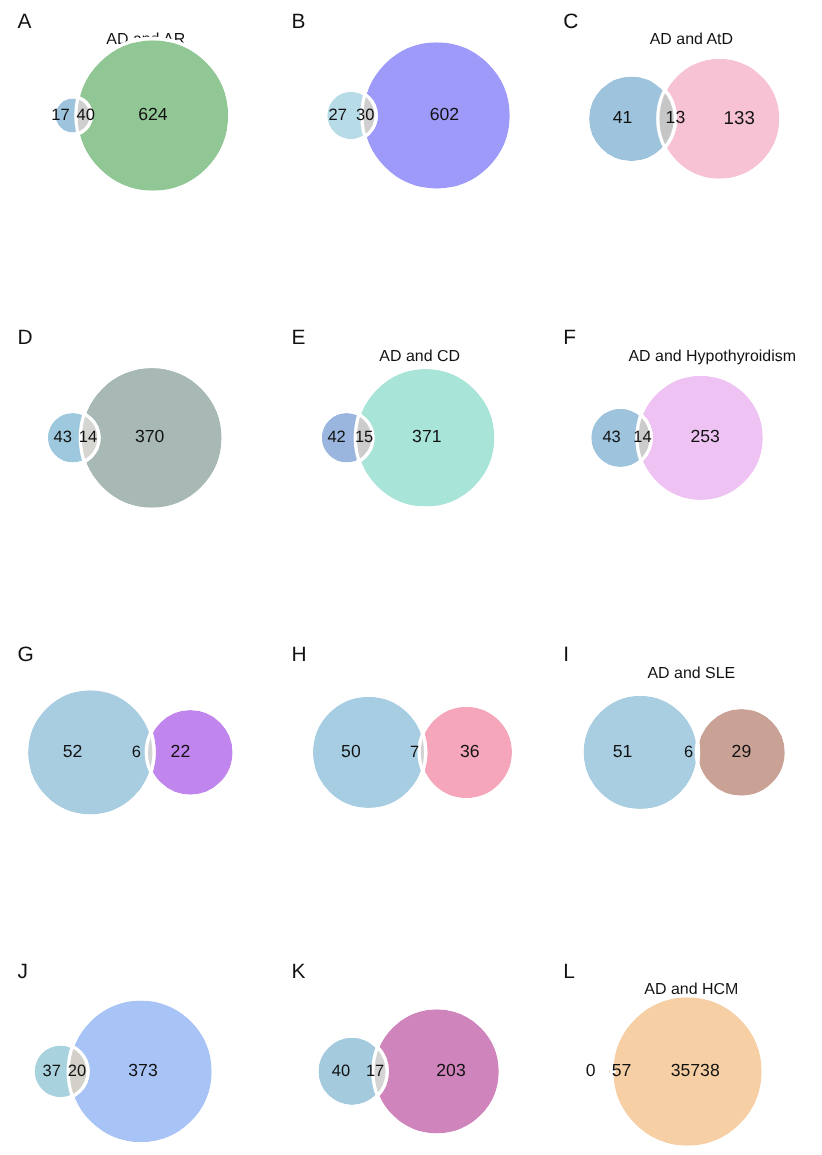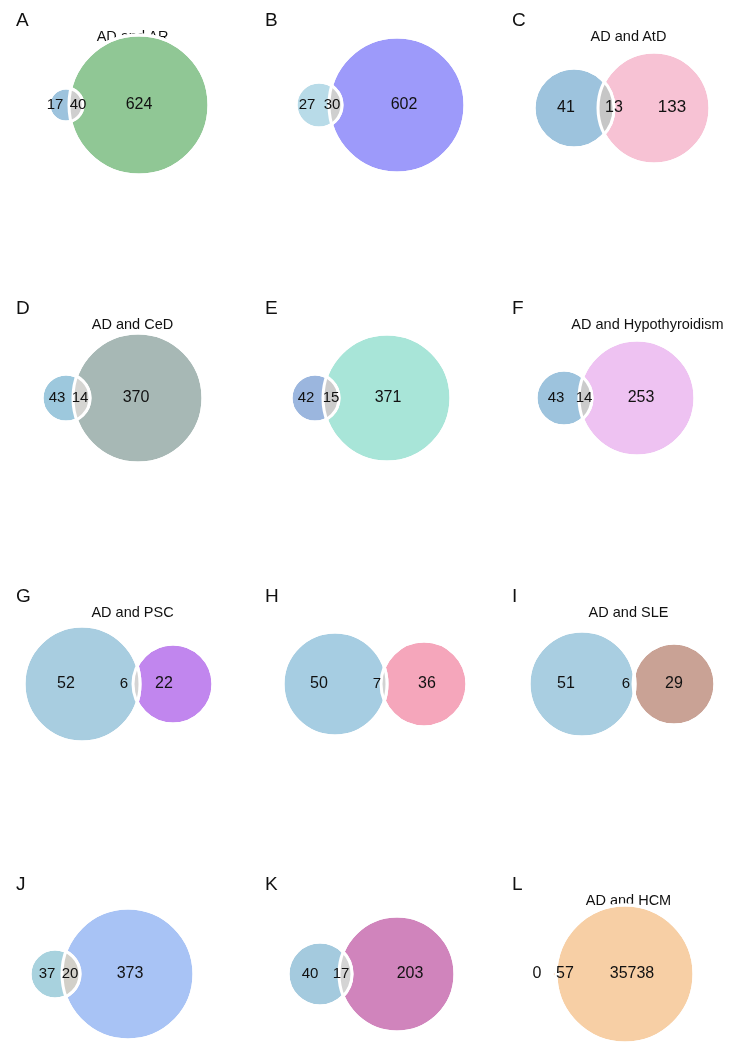--- a/index.html
+++ b/index.html
@@ -125,41 +125,41 @@
           <circle cx="150" cy="78" r="56" fill="none" stroke="#ffffff" stroke-width="3"></circle>
           <circle cx="70" cy="78" r="40" fill="none" stroke="#ffffff" stroke-width="3"></circle>
           <text class="count" x="62" y="78" font-size="16">41</text>
           <text class="count" x="110" y="78" font-size="16">13</text>
           <text class="count" x="168" y="78" font-size="17">133</text>
         </svg>
       </div>
     </div>
     <div class="panel" style="left: 8px; top: 292px;">
       <div class="panel-letter">D</div>
-      <div class="panel-title">AD and CeD</div>
       <div class="venn">
         <svg width="249" height="236" viewBox="0 0 249 236">
           <defs>
             <clipPath id="clip-3">
               <circle cx="58" cy="80" r="24"></circle>
             </clipPath>
           </defs>
           <circle cx="130" cy="80" r="65" fill="#a7b8b5" stroke="#ffffff" stroke-width="3"></circle>
           <circle cx="58" cy="80" r="24" fill="#9dc8dd" stroke="#ffffff" stroke-width="3"></circle>
           <circle cx="130" cy="80" r="65" fill="#d5d5d2" clip-path="url(#clip-3)"></circle>
           <circle cx="130" cy="80" r="65" fill="none" stroke="#ffffff" stroke-width="3"></circle>
           <circle cx="58" cy="80" r="24" fill="none" stroke="#ffffff" stroke-width="3"></circle>
           <text class="count" x="49" y="80" font-size="15">43</text>
           <text class="count" x="72" y="80" font-size="15">14</text>
           <text class="count" x="128" y="80" font-size="16">370</text>
         </svg>
       </div>
     </div>
     <div class="panel" style="left: 257px; top: 292px;">
       <div class="panel-letter">E</div>
+      <div class="panel-title">AD and CD</div>
       <div class="venn">
         <svg width="249" height="236" viewBox="0 0 249 236">
           <defs>
             <clipPath id="clip-4">
               <circle cx="58" cy="80" r="24"></circle>
             </clipPath>
           </defs>
           <circle cx="130" cy="80" r="64" fill="#a8e5d8" stroke="#ffffff" stroke-width="3"></circle>
           <circle cx="58" cy="80" r="24" fill="#9bb6de" stroke="#ffffff" stroke-width="3"></circle>
           <circle cx="130" cy="80" r="64" fill="#cccccc" clip-path="url(#clip-4)"></circle>
@@ -187,21 +187,20 @@
           <circle cx="133" cy="80" r="58" fill="none" stroke="#ffffff" stroke-width="3"></circle>
           <circle cx="60" cy="80" r="28" fill="none" stroke="#ffffff" stroke-width="3"></circle>
           <text class="count" x="52" y="80" font-size="15">43</text>
           <text class="count" x="80" y="80" font-size="15">14</text>
           <text class="count" x="137" y="80" font-size="16">253</text>
         </svg>
       </div>
     </div>
     <div class="panel" style="left: 8px; top: 580px;">
       <div class="panel-letter">G</div>
-      <div class="panel-title">AD and PSC</div>
       <div class="venn">
         <svg width="249" height="236" viewBox="0 0 249 236">
           <defs>
             <clipPath id="clip-6">
               <circle cx="74" cy="78" r="58"></circle>
             </clipPath>
           </defs>
           <circle cx="165" cy="78" r="40" fill="#c186ee" stroke="#ffffff" stroke-width="3"></circle>
           <circle cx="74" cy="78" r="58" fill="#a8cde0" stroke="#ffffff" stroke-width="3"></circle>
           <circle cx="165" cy="78" r="40" fill="#d4d4d4" clip-path="url(#clip-6)"></circle>

